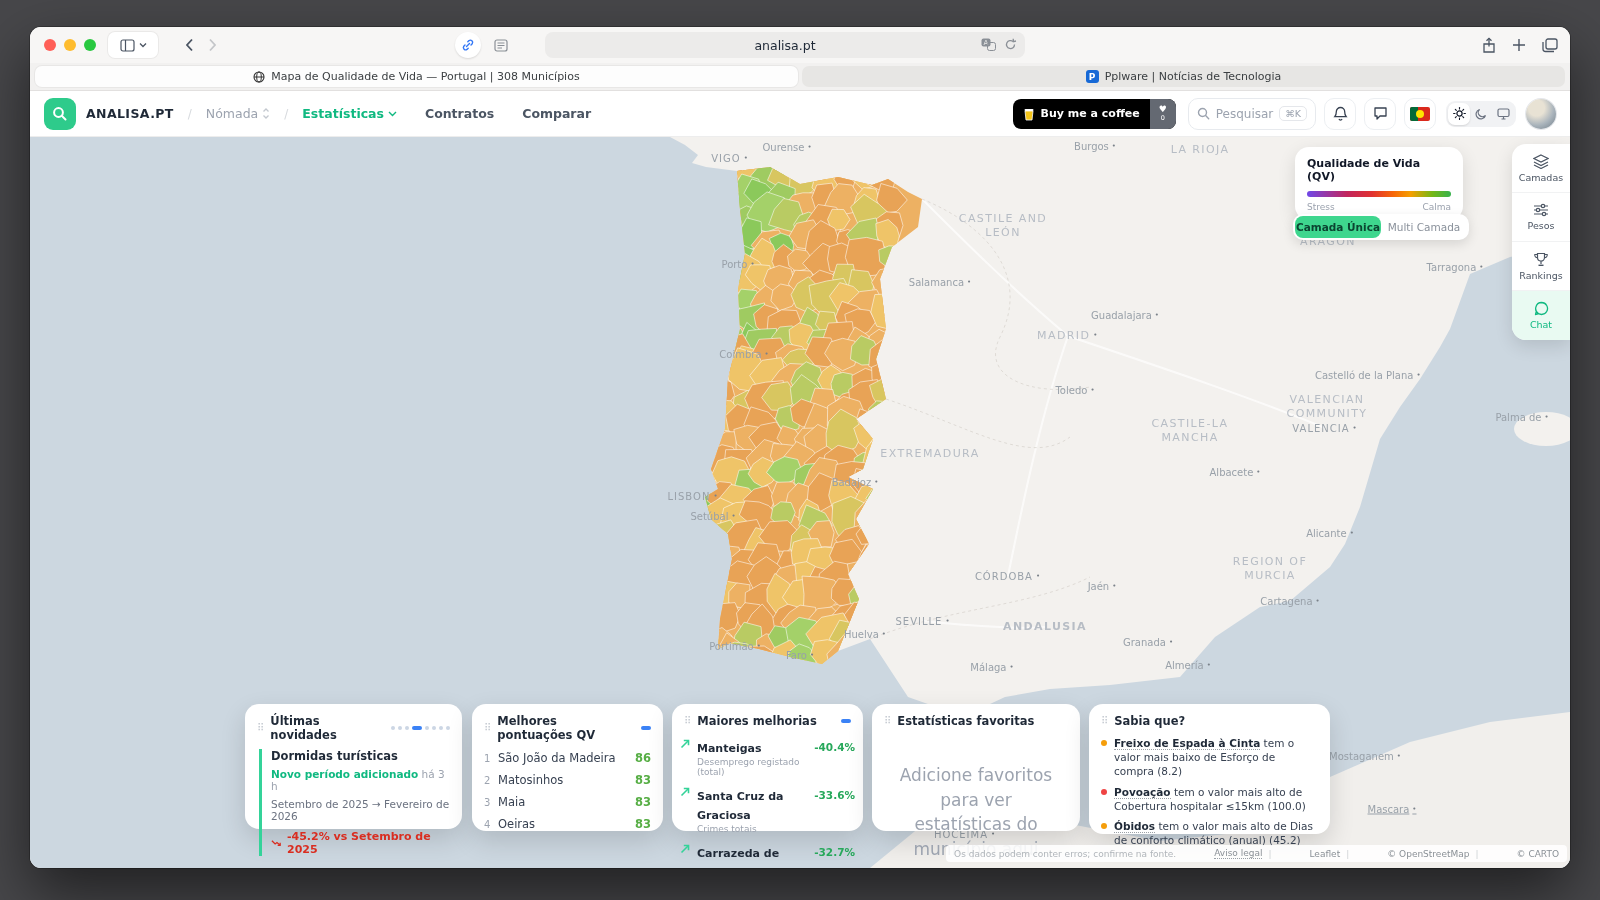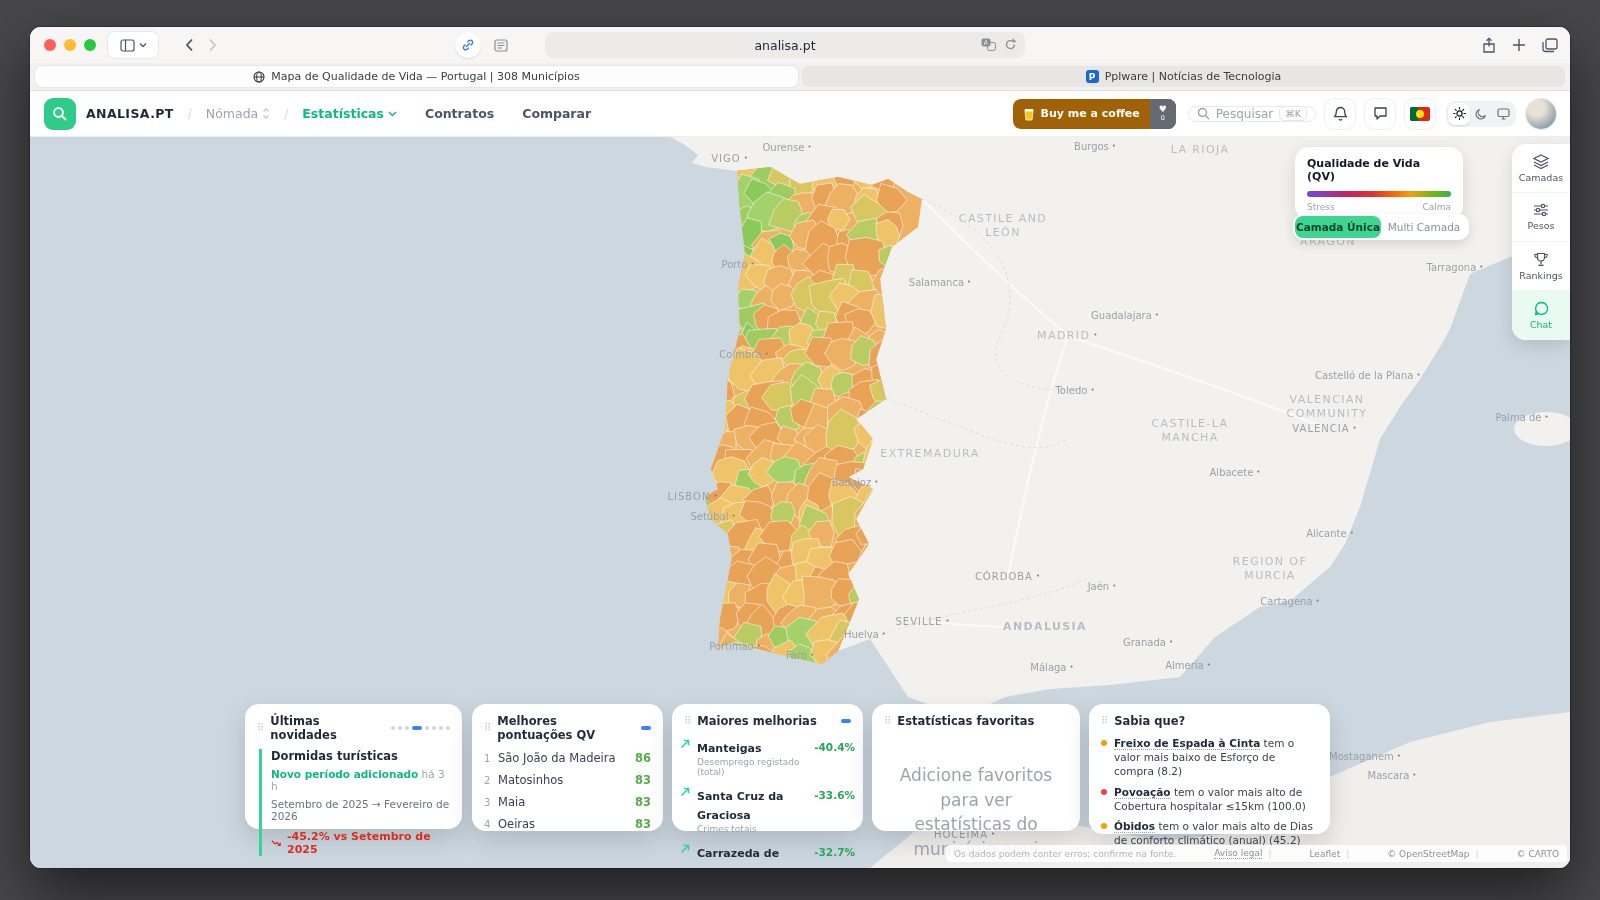--- a/index.html
+++ b/index.html
@@ -39,25 +39,25 @@
   
   .sitenav { height:46px; background:#fff; border-bottom:1px solid #ededed; display:flex; align-items:center; padding:0 14px; }
   .logo { width:32px; height:32px; border-radius:9px; background:#2ecb8b; display:flex; align-items:center; justify-content:center; }
   .brand { font-size:12.5px; font-weight:bold; letter-spacing:.4px; color:#1f2937; margin-left:10px; }
   .crumb-sep { color:#d7dade; margin:0 14px; font-size:12px; }
   .nav-item { font-size:12.5px; color:#9ca3af; display:flex; align-items:center; gap:4px; }
   .nav-item.green { color:#10b981; font-weight:bold; }
   .nav-item.dark { color:#4b5563; font-weight:600; }
   .nav-gap { margin-left:28px; }
   .spacer { flex:1; }
-  .coffee { height:30px; border-radius:8px; background:#a16207; display:flex; align-items:stretch; overflow:hidden; color:#fff; }
+  .coffee { height:30px; border-radius:8px; background:#000000; display:flex; align-items:stretch; overflow:hidden; color:#fff; }
   .coffee-main { display:flex; align-items:center; gap:6px; padding:0 10px; font-size:11px; font-weight:bold; }
   .coffee-heart { background:#646972; width:26px; display:flex; flex-direction:column; align-items:center; justify-content:center; font-size:9px; line-height:1; }
   .coffee-heart small { font-size:6.5px; margin-top:1px; }
-  .search { height:16px; border:1px solid #e7eaee; border-radius:10px; background:#fff; display:flex; align-items:center;
+  .search { height:32px; border:1px solid #e7eaee; border-radius:10px; background:#fff; display:flex; align-items:center;
             gap:6px; padding:0 8px; margin-left:12px; color:#9ca3af; font-size:12px; }
   .kbd { border:1px solid #e5e7eb; border-radius:5px; font-size:9.5px; padding:1px 5px; color:#9ca3af; }
   .icon-btn { width:32px; height:32px; border:1px solid #eceff2; border-radius:10px; background:#fff;
               display:flex; align-items:center; justify-content:center; margin-left:8px; }
   .flag { width:20px; height:14px; border-radius:2px; overflow:hidden; position:relative; background:#da291c; }
   .flag::before { content:""; position:absolute; left:0; top:0; width:40%; height:100%; background:#046a38; }
   .flag::after { content:""; position:absolute; left:30%; top:3px; width:8px; height:8px; border-radius:50%; background:#ffe600; }
   .theme-group { display:flex; align-items:center; background:#f1f2f4; border-radius:9px; padding:2px; margin-left:10px; }
   .theme-chip { width:22px; height:22px; display:flex; align-items:center; justify-content:center; border-radius:7px; color:#6b7280; }
   .theme-chip.active { background:#fff; box-shadow:0 1px 2px rgba(0,0,0,.12); color:#111827; }
@@ -671,24 +671,24 @@
         <div class="map-label ml-region" style="left: 1240px; top: 432px; width: 85px;">REGION OF MURCIA</div>
         <div class="map-label ml-caps" style="left: 978px; top: 439px;">CÓRDOBA</div>
         <div class="map-label ml-city" style="left: 1072px; top: 449px;">Jaén</div>
         <div class="map-label ml-city" style="left: 1260px; top: 464px;">Cartagena</div>
         <div class="map-label ml-caps" style="left: 893px; top: 484px;">SEVILLE</div>
         <div class="map-label ml-region" style="left: 1015px; top: 490px; font-weight: bold;">ANDALUSIA</div>
         <div class="map-label ml-city" style="left: 835px; top: 497px;">Huelva</div>
         <div class="map-label ml-city" style="left: 1118px; top: 505px;">Granada</div>
         <div class="map-label ml-city" style="left: 705px; top: 509px;">Portimão</div>
         <div class="map-label ml-city" style="left: 770px; top: 518px;">Faro</div>
-        <div class="map-label ml-city" style="left: 1022px; top: 530px;">Málaga</div>
+        <div class="map-label ml-city" style="left: 962px; top: 530px;">Málaga</div>
         <div class="map-label ml-city" style="left: 1158px; top: 528px;">Almería</div>
         <div class="map-label ml-city" style="left: 1335px; top: 619px;">Mostaganem</div>
-        <div class="map-label ml-city" style="left: 1362px; top: 638px;">Mascara</div>
+        <div class="map-label ml-city" style="left: 1362px; top: 672px; text-decoration: underline;">Mascara</div>
         <div class="map-label ml-caps" style="left: 935px; top: 697px;">HOCEIMA</div>
       </div>
 
     <div class="legend">
       <div class="legend-title">Qualidade de Vida (QV)</div>
       <div class="legend-bar"></div>
       <div class="legend-ends">
         <span>Stress</span>
         <span>Calma</span>
       </div>

